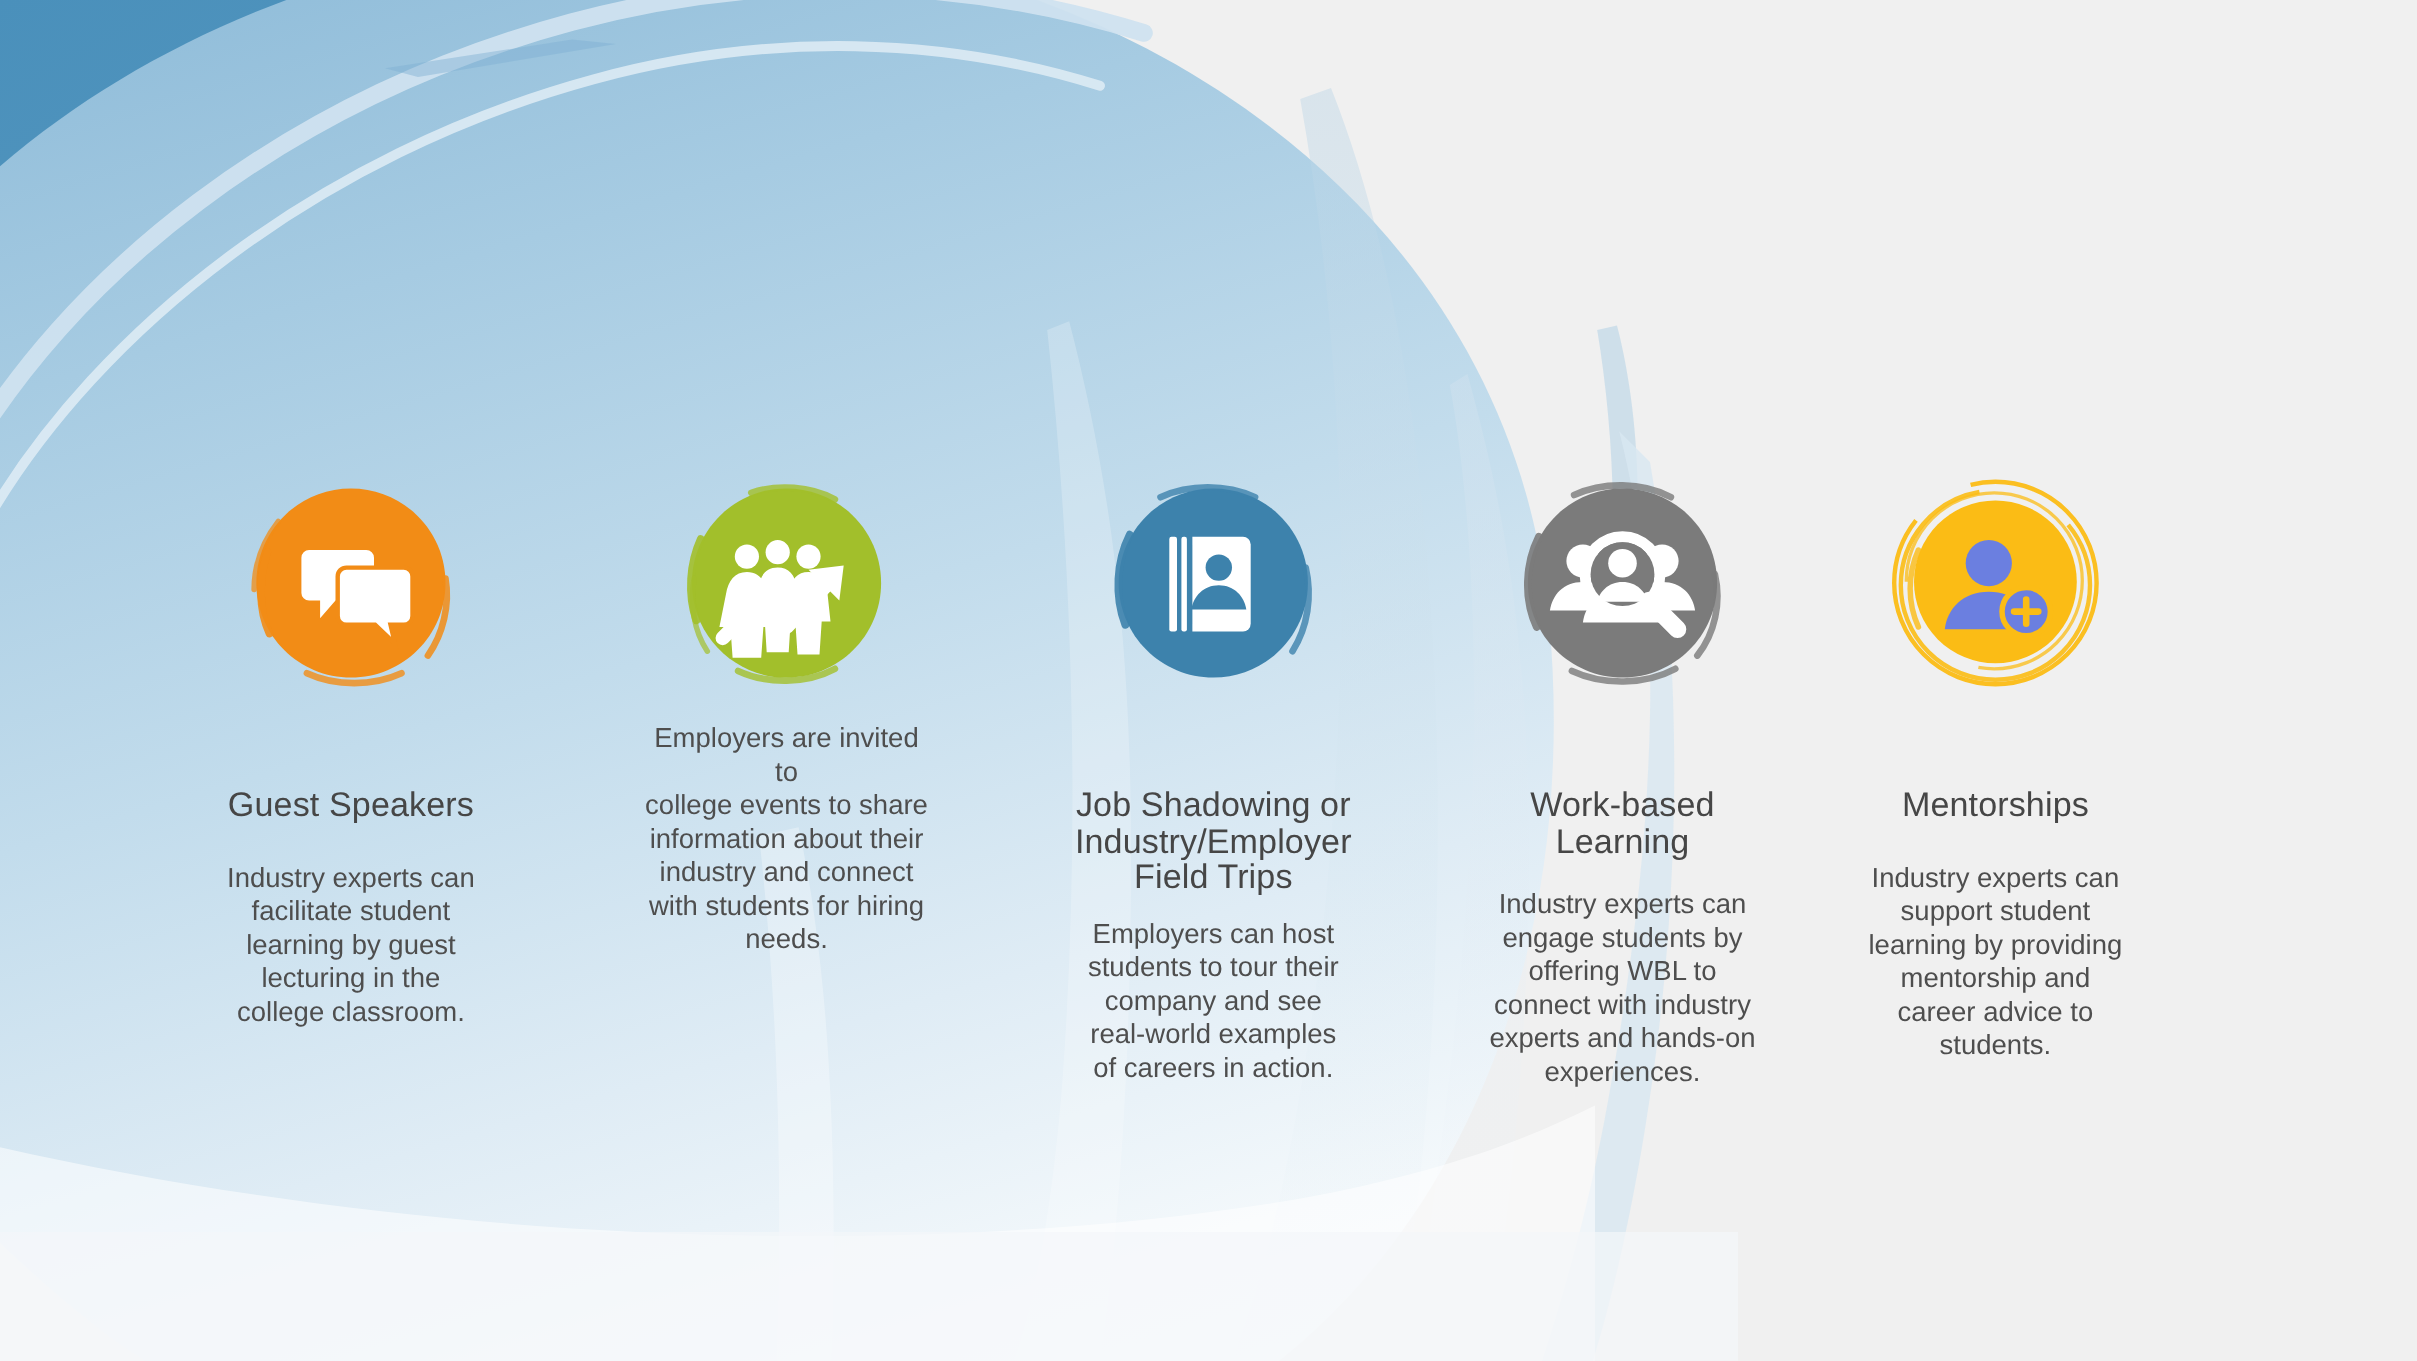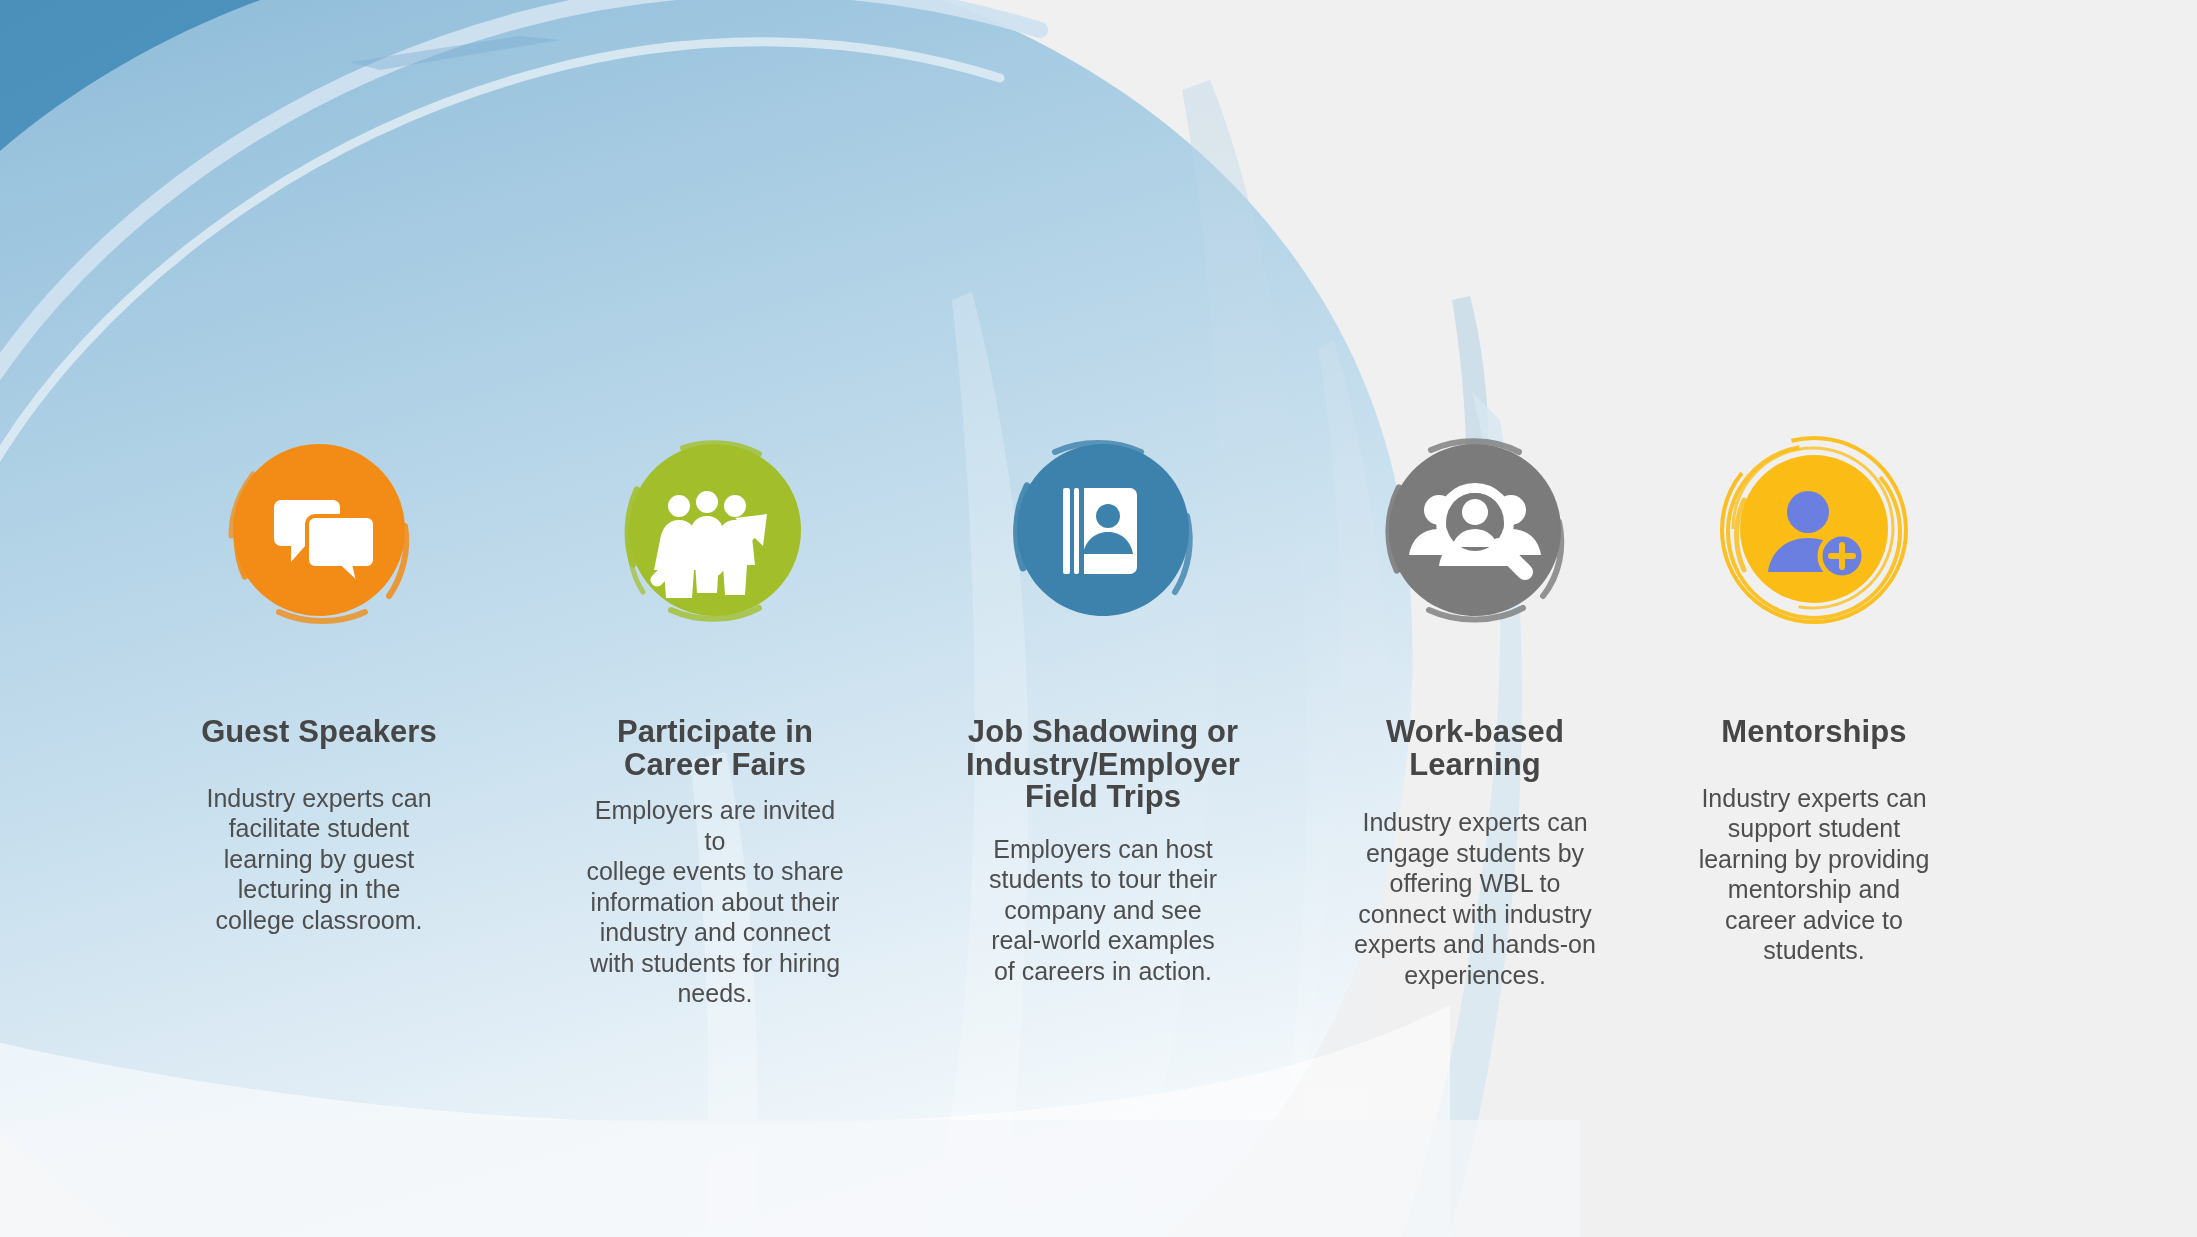--- a/index.html
+++ b/index.html
@@ -64,21 +64,21 @@
     width: 200px;
     height: 200px;
     display: block;
   }
 
   .card-title {
     font-size: 31px;
     line-height: 1.05;
     color: #464646;
     text-align: center;
-    font-weight: 700;
+    font-weight: 400;
     letter-spacing: 0.1px;
     margin: 0;
     padding: 0 2px;
     white-space: pre-line;
   }
   .card-body {
     font-size: 25px;
     line-height: 1.22;
     color: #4e4e4e;
     text-align: center;
@@ -215,22 +215,20 @@
 
           <circle cx="120" cy="76" r="11"></circle>
           <path d="M120,90 c-10,0 -16,7 -17,17 l-3,28 h8 l2,30 h20 l2,-30 h8 l-3,-28
                    c-1,-10 -7,-17 -17,-17 Z"></path>
         </g>
 
         <path d="M42,150 L76,116 L100,140 L142,96" fill="none" stroke="#ffffff" stroke-width="13" stroke-linecap="round" stroke-linejoin="round"></path>
         <path d="M120,88 L152,84 L148,116 Z" fill="#ffffff"></path>
       </svg>
     </div>
-    <h2 class="card-title">Participate in
-Career Fairs</h2>
     <p class="card-body">Employers are invited to
 college events to share
 information about their
 industry and connect
 with students for hiring
 needs.</p>
   </div>
 
   <div class="card card-c2">
     <div class="icon-wrap">

